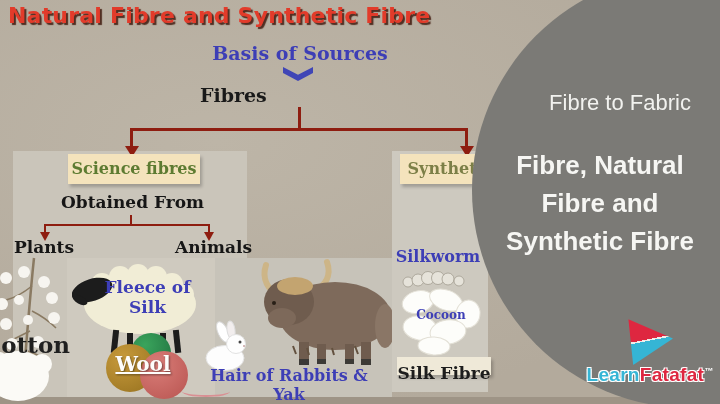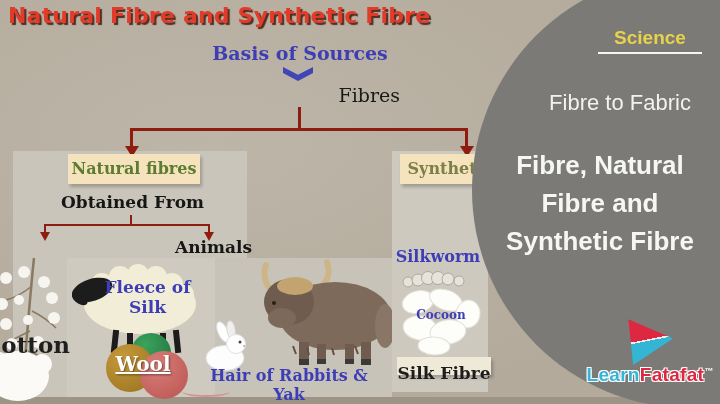--- a/index.html
+++ b/index.html
@@ -13,21 +13,21 @@
          background:radial-gradient(ellipse at 30% 35%, #bdb5a7 0%, var(--background) 75%);padding-left:6px;}
   .abs{position:absolute;}
   
   .main-title{left:8px;top:3px;font-family:"DejaVu Sans","Liberation Sans",sans-serif;
     font-weight:bold;font-size:22px;letter-spacing:.2px;color:var(--title-red);
     text-shadow:2px 2px 1px rgba(62,24,12,.85);z-index:3;}
   .basis{left:200px;top:42px;width:200px;text-align:center;font-weight:bold;font-size:19px;
     color:var(--label-blue);z-index:3;}
   .chevron{left:283px;top:67px;width:30px;height:14px;background:#4046b6;z-index:3;
     clip-path:polygon(0 0,50% 55%,100% 0,100% 42%,50% 100%,0 42%);}
-  .root-label{left:200px;top:84px;width:200px;text-align:right;font-weight:normal;font-size:19px;
+  .root-label{left:200px;top:84px;width:200px;text-align:left;font-weight:bold;font-size:19px;
     color:#191919;z-index:3;}
   .rline{background:var(--line-red);z-index:3;}
   .arrow-down{width:0;height:0;border-left:7px solid transparent;border-right:7px solid transparent;
     border-top:11px solid var(--line-red);z-index:3;}
   .arrow-down.small{border-left-width:5px;border-right-width:5px;border-top-width:9px;}
   
   .panel{background:var(--panel);z-index:1;}
   
   .creambox{background:var(--box-cream);box-shadow:2px 3px 3px rgba(0,0,0,.22);
     text-align:center;font-weight:bold;z-index:3;}
@@ -69,31 +69,32 @@
   <div class="abs chevron"></div>
   <div class="abs root-label">Fibres</div>
 
   <div class="abs rline" style="left:298px;top:107px;width:3px;height:22px;"></div>
   <div class="abs rline" style="left:130px;top:128px;width:338px;height:3px;"></div>
   <div class="abs rline" style="left:130px;top:128px;width:3px;height:19px;"></div>
   <div class="abs rline" style="left:465px;top:128px;width:3px;height:19px;"></div>
   <div class="abs arrow-down" style="left:125px;top:146px;"></div>
   <div class="abs arrow-down" style="left:460px;top:146px;"></div>
 
-  <div class="abs creambox" style="left:68px;top:154px;width:132px;height:30px;line-height:30px;font-size:16px;color:var(--natural-green);">Natural fibres</div>
+  <div class="abs creambox" style="left:68px;top:154px;width:132px;height:30px;line-height:30px;font-size:16px;color:var(--natural-green);">Science fibres</div>
   <div class="abs creambox" style="left:400px;top:154px;width:100px;height:30px;line-height:30px;font-size:16px;color:#7c7f47;">Synthetic</div>
 
   <div class="abs dark-label" style="left:45px;top:192px;width:175px;font-size:17px;">Obtained From</div>
   <div class="abs rline" style="left:130px;top:215px;width:2px;height:10px;"></div>
   <div class="abs rline" style="left:44px;top:224px;width:166px;height:2px;"></div>
   <div class="abs rline" style="left:44px;top:224px;width:2px;height:9px;"></div>
   <div class="abs rline" style="left:208px;top:224px;width:2px;height:9px;"></div>
   <div class="abs arrow-down small" style="left:40px;top:232px;"></div>
   <div class="abs arrow-down small" style="left:204px;top:232px;"></div>
 
+  <div class="abs dark-label" style="left:14px;top:237px;width:60px;font-size:17px;">Plants</div>
   <div class="abs dark-label" style="left:175px;top:237px;width:70px;font-size:17px;">Animals</div>
 
   <svg class="abs" style="left:-8px;top:256px;z-index:3;" width="78" height="145" viewBox="0 0 78 145">
     <path d="M42 2 C38 40 34 90 30 143" stroke="#8a7a62" stroke-width="2.5" fill="none"></path>
     <path d="M40 30 C30 38 22 42 14 44 M40 55 C50 60 58 66 64 72 M38 75 C28 80 20 84 12 88 M36 95 C44 98 52 102 58 106" stroke="#8a7a62" stroke-width="1.5" fill="none"></path>
     <g fill="#f7f5f0">
       <circle cx="14" cy="22" r="6"></circle>
         <circle cx="32" cy="16" r="6"></circle>
         <circle cx="52" cy="26" r="6"></circle>
       <circle cx="10" cy="48" r="6"></circle>
@@ -191,21 +192,20 @@
       <ellipse cx="70" cy="26" rx="12" ry="14" transform="rotate(10 70 26)"></ellipse>
       <ellipse cx="22" cy="40" rx="17" ry="12" transform="rotate(8 22 40)"></ellipse>
       <ellipse cx="50" cy="44" rx="18" ry="12" transform="rotate(-8 50 44)"></ellipse>
       <ellipse cx="36" cy="58" rx="16" ry="9" transform="rotate(3 36 58)"></ellipse>
     </g>
   </svg>
   <div class="abs blue-label" style="left:398px;top:308px;width:86px;font-size:12px;">Cocoon</div>
   <div class="abs creambox" style="left:397px;top:357px;width:94px;height:18px;line-height:33px;font-size:17px;color:#1d1d1d;background:#efe9d8;">Silk Fibre</div>
 
   <div class="abs big-circle"></div>
-  <div class="abs ov science">Science</div>
   <div class="abs ov series">Fibre to Fabric</div>
   <div class="abs ov lesson">
     <div>Fibre, Natural</div>
     <div>Fibre and</div>
     <div>Synthetic Fibre</div>
   </div>
   <div class="abs logo-tri"></div>
   <div class="abs ov brand">
     <span class="learn">Learn</span><span class="fatafat">Fatafat</span><span class="tm">™</span>
   </div>

